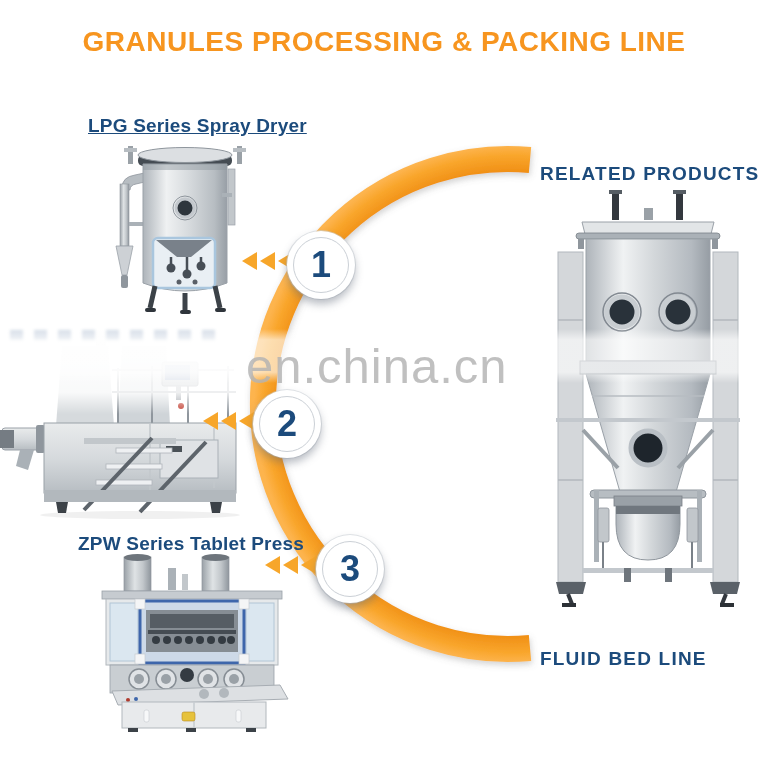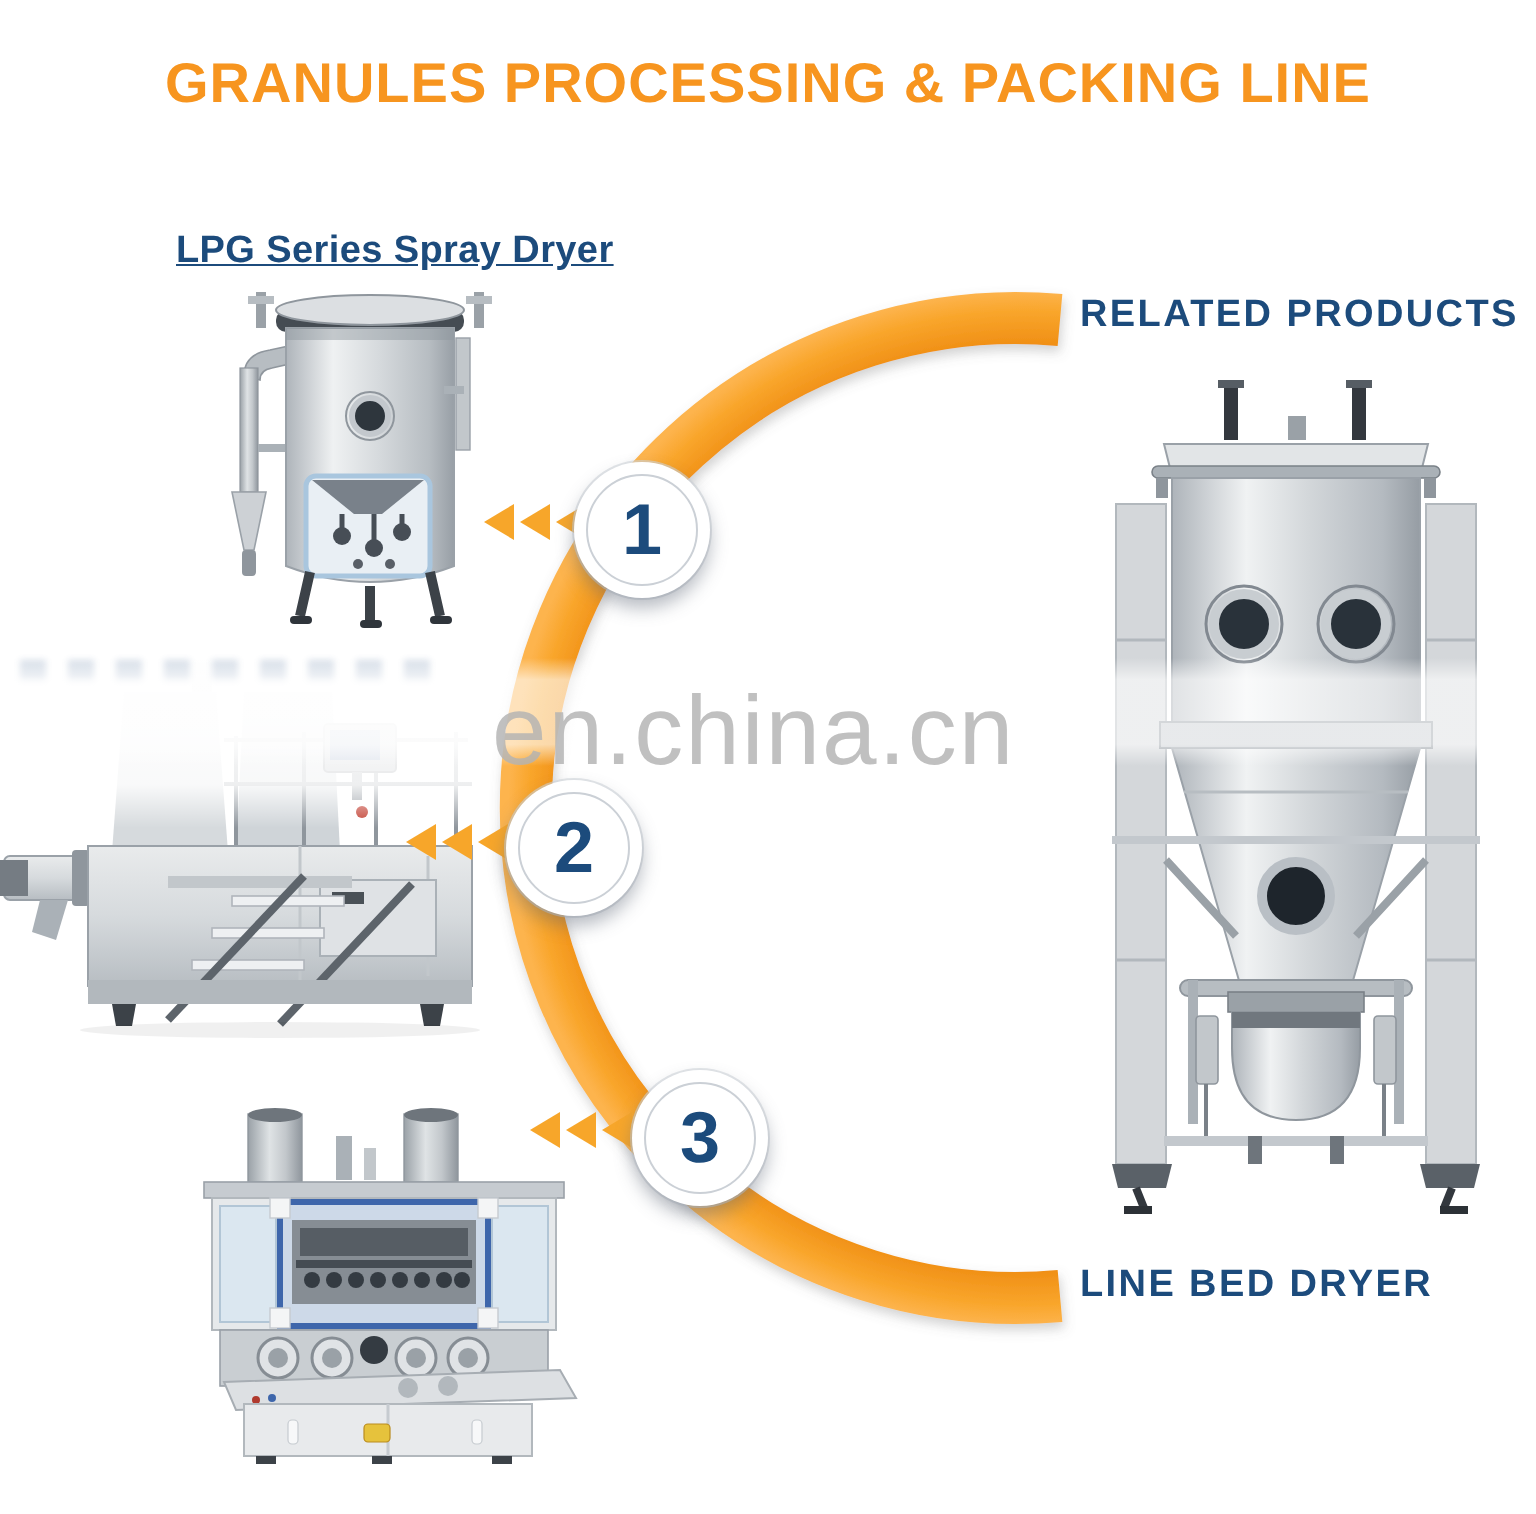--- a/index.html
+++ b/index.html
@@ -10,21 +10,21 @@
   .abs{position:absolute;}
   
   .main-title{
     left:0;top:26px;width:768px;text-align:center;
     font-size:28px;font-weight:bold;letter-spacing:.5px;color:#F7951F;z-index:8;
   }
   .machine-label{
     font-size:19px;font-weight:bold;color:#1C4B7C;letter-spacing:.2px;z-index:8;white-space:nowrap;
   }
   .side-label{
-    font-size:19px;font-weight:bold;color:#1C4B7C;letter-spacing:1.2px;z-index:8;white-space:nowrap;
+    font-size:19px;font-weight:bold;color:#1C4B7C;letter-spacing:1.2px;z-index:8;white-space:nowrap;margin-top:16px;
   }
   .watermark{
     left:246px;top:338px;font-size:49px;color:#B3B3B3;opacity:.82;letter-spacing:1px;
     z-index:7;white-space:nowrap;font-weight:400;
   }
   
   .faded-label{
     left:10px;top:330px;width:216px;height:10px;z-index:4;opacity:.4;filter:blur(1.5px);
     background:repeating-linear-gradient(90deg,
       rgba(70,105,150,.55) 0 13px, rgba(255,255,255,0) 13px 24px);
@@ -209,20 +209,21 @@
     <span class="chev"></span>
     <span class="chev"></span>
   </div>
 
   <div class="abs step-circle" style="left:253px;top:390px;">
     <div class="inner">
       <span class="num">2</span>
     </div>
   </div>
 
+  <div class="abs machine-label" style="left:78px;top:533px;">ZPW Series Tablet Press</div>
 
   <svg class="abs machine" style="left:84px;top:554px;" width="215" height="178" viewBox="0 0 215 178" aria-hidden="true">
 
     <rect x="40" y="3" width="27" height="34" fill="url(#cylB)" stroke="#8F969D" stroke-width=".7"></rect>
     <ellipse cx="53.5" cy="3.5" rx="13.5" ry="3.5" fill="#6E757C"></ellipse>
     <rect x="118" y="3" width="27" height="34" fill="url(#cylB)" stroke="#8F969D" stroke-width=".7"></rect>
     <ellipse cx="131.5" cy="3.5" rx="13.5" ry="3.5" fill="#6E757C"></ellipse>
     <rect x="84" y="14" width="8" height="22" fill="#AAB1B7"></rect>
       <rect x="98" y="20" width="6" height="16" fill="#C2C7CB"></rect>
 
@@ -346,19 +347,19 @@
     <rect x="54" y="378" width="132" height="5" fill="#C3C8CD"></rect>
     <rect x="96" y="378" width="7" height="14" fill="#6E757C"></rect>
       <rect x="137" y="378" width="7" height="14" fill="#6E757C"></rect>
     <polygon points="28,392 58,392 55,404 31,404" fill="#5A6168"></polygon>
     <polygon points="182,392 212,392 209,404 185,404" fill="#5A6168"></polygon>
     <path d="M40,404 l4,10 M198,404 l-4,10" stroke="#33383E" stroke-width="4"></path>
     <rect x="34" y="413" width="14" height="4" fill="#2C3136"></rect>
       <rect x="192" y="413" width="14" height="4" fill="#2C3136"></rect>
   </svg>
 
-  <div class="abs side-label" style="left:540px;top:632px;">LINE BED DRYER</div>
+  <div class="abs side-label" style="left:540px;top:632px;">FLUID BED LINE</div>
 
   <div class="abs wash-band"></div>
 
   <div class="abs watermark">en.china.cn</div>
 
 </div>
 
 </body></html>

